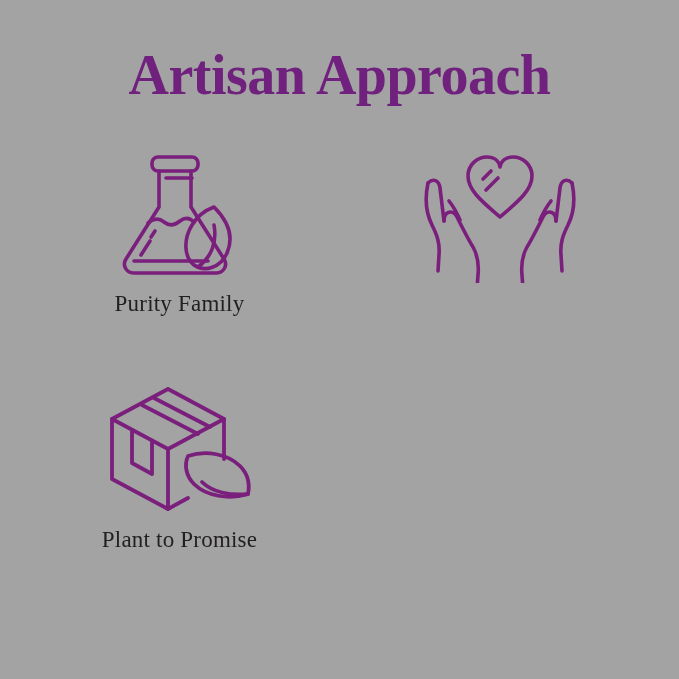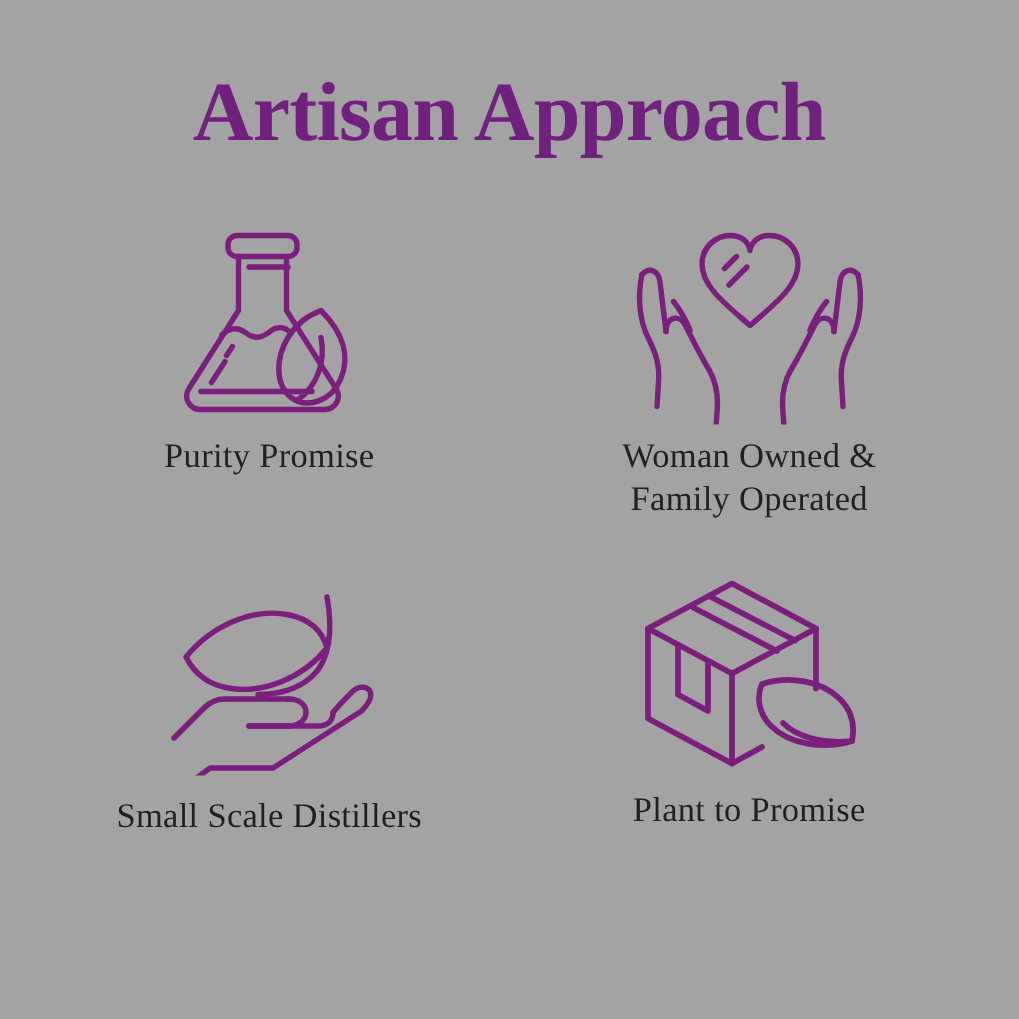--- a/index.html
+++ b/index.html
@@ -97,21 +97,21 @@
           <path d="M24 118 h74"></path>
 
           <path d="M45 88 l-4 6"></path>
           <path d="M40 98 l-9 14"></path>
 
           <path d="M104 64 c14 14 20 30 13 46 c-6 14 -22 20 -33 12 c-11 -9 -10 -27 -2 -40 c6 -10 14 -15 22 -18 z"></path>
 
           <path d="M104 82 c3 16 -2 32 -16 42"></path>
         </svg>
       </div>
-      <div class="feature-label">Purity Promise</div>
+      <div class="feature-label">Purity Family</div>
     </div>
 
     <div class="feature-cell cell-2">
       <div class="feature-icon">
         <svg width="164" height="140" viewBox="0 0 164 140" fill="none" stroke="#7a1f7c" stroke-width="3.6" stroke-linecap="round" stroke-linejoin="round">
 
           <path d="M82 74 C66 60 50 48 50 33 C50 22 59 14 69 14 C76 14 81 18 82 24 C83 18 88 14 95 14 C105 14 114 22 114 33 C114 48 98 60 82 74 Z"></path>
 
           <path d="M65 36 l8 -8"></path>
           <path d="M68 47 l12 -12"></path>
@@ -122,41 +122,22 @@
           <path d="M26 78 c0 -10 9 -12 13 -4 c5 10 11 22 16 30 c5 9 6 18 5 28 l-1 14"></path>
           <path d="M31 58 c4 5 8 12 11 19"></path>
 
           <path d="M154 40 c-5 -5 -11 -3 -12 5 l-4 33"></path>
           <path d="M154 40 c3 14 2 30 -4 42 c-5 10 -8 18 -7 30 l1 16"></path>
 
           <path d="M138 78 c0 -10 -9 -12 -13 -4 c-5 10 -11 22 -16 30 c-5 9 -6 18 -5 28 l1 14"></path>
           <path d="M133 58 c-4 5 -8 12 -11 19"></path>
         </svg>
       </div>
-      <div class="feature-label">Woman Owned &amp;
-Family Operated</div>
     </div>
 
-    <div class="feature-cell cell-3">
-      <div class="feature-icon">
-        <svg width="140" height="128" viewBox="0 0 140 128" fill="none" stroke="#7a1f7c" stroke-width="3.6" stroke-linecap="round" stroke-linejoin="round">
-
-          <path d="M14 49 c18 -22 46 -33 69 -28 c14 3 22 11 25 22 c-16 20 -42 30 -64 27 c-14 -2 -24 -9 -30 -21 z"></path>
-
-          <path d="M108 9 c4 22 2 42 -10 53 c-9 8 -22 12 -36 12"></path>
-
-          <path d="M6 103 l20 -20 c4 -4 9 -6 14 -6 h42"></path>
-          <path d="M82 77 c8 0 12 4 12 9 c0 5 -5 9 -12 9 h-26"></path>
-          <path d="M56 95 h46 c7 0 10 -4 10 -9"></path>
-
-          <path d="M112 86 c4 -5 9 -10 13 -14 c4 -4 11 -4 12 1 c1 4 -2 8 -6 12 L72 123 H30 l-12 9"></path>
-        </svg>
-      </div>
-      <div class="feature-label">Small Scale Distillers</div>
-    </div>
 
     <div class="feature-cell cell-4">
       <div class="feature-icon">
         <svg width="156" height="132" viewBox="0 0 156 132" fill="none" stroke="#7a1f7c" stroke-width="3.8" stroke-linecap="round" stroke-linejoin="round">
 
           <path d="M10 36 L66 6 L122 36 L66 66 Z"></path>
 
           <path d="M10 36 V96 L66 126 V66"></path>
 
           <path d="M122 36 V76"></path>

